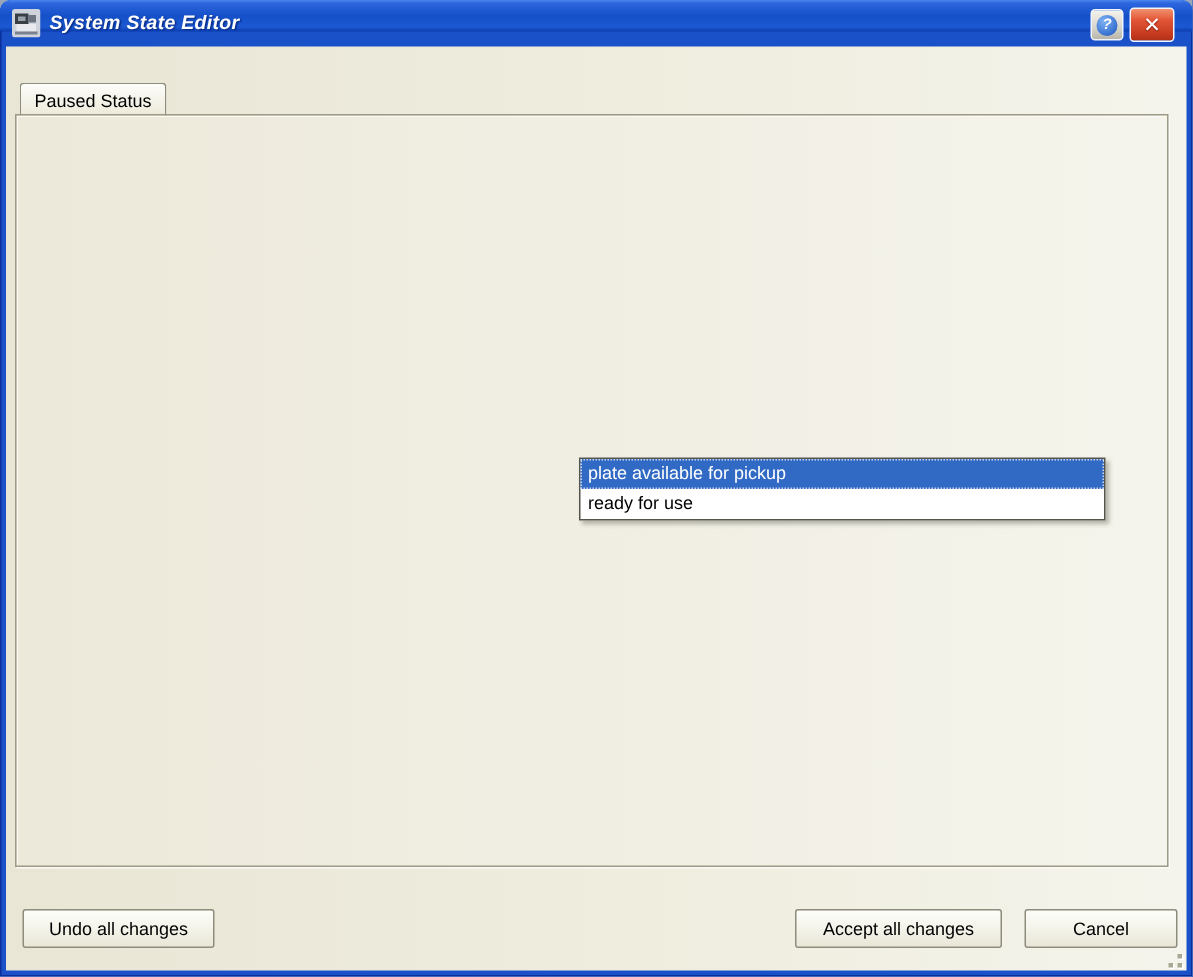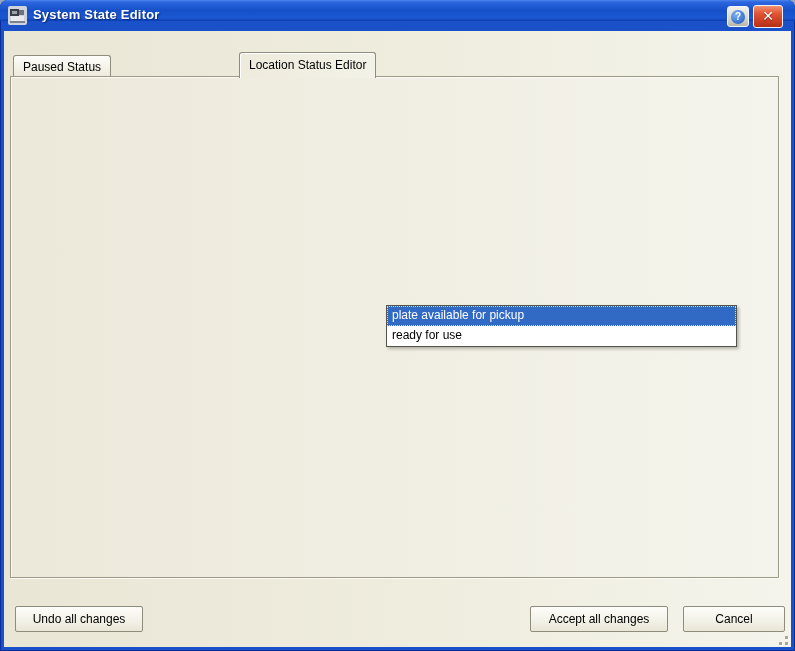--- a/index.html
+++ b/index.html
@@ -11,20 +11,21 @@
   .window{
     position:relative; width:795px; height:651px;
     background:#1a50c8; border-radius:8px 8px 0 0;
     box-shadow: inset 0 0 0 1px #0a2f9a;
   }
   
   .titlebar{
     position:absolute; left:0; top:0; right:0; height:21px;
     border-radius:7px 7px 0 0;
     background:linear-gradient(180deg,#4a86ee 0%,#2d66de 10%,#1550c8 50%,#1b58d2 86%,#0b3cae 100%);
+    font-style:italic;
   }
   .appicon{ position:absolute; left:8px; top:6px; width:19px; height:19px; }
   .title-text{
     position:absolute; left:33px; top:7px; color:#fff; font-weight:bold;
     font-size:13px; text-shadow:1px 1px 1px #0a2a80; letter-spacing:.2px;
   }
   .cap-btn{ position:absolute; top:6px; border-radius:3px; border:1px solid #f0f4fc; }
   .help-btn{
     left:727px; width:22px; height:21px;
     background:linear-gradient(180deg,#f4f2ec 0%,#d8d5cb 60%,#b8b5a9 100%);
@@ -177,21 +178,20 @@
       <span class="help-roundel">?</span>
     </div>
     <div class="cap-btn close-btn">
       <span>✕</span>
     </div>
   </div>
 
   <div class="client"></div>
 
   <div class="tab" style="left:13px;">Paused Status</div>
-  <div class="tab active" style="left:239px;">Location Status Editor</div>
 
   <div class="tabpage"></div>
 
   <div class="col-head loc">Location</div>
   <div class="col-head stat">Status</div>
 
   <div class="gridtoolbar">
     <div class="tb-btn selected" style="left:3px;">
       <svg width="16" height="16" viewBox="0 0 16 16">
         <rect x="1.5" y="1.5" width="6" height="5" fill="#f6f6f2" stroke="#76746a"></rect>

